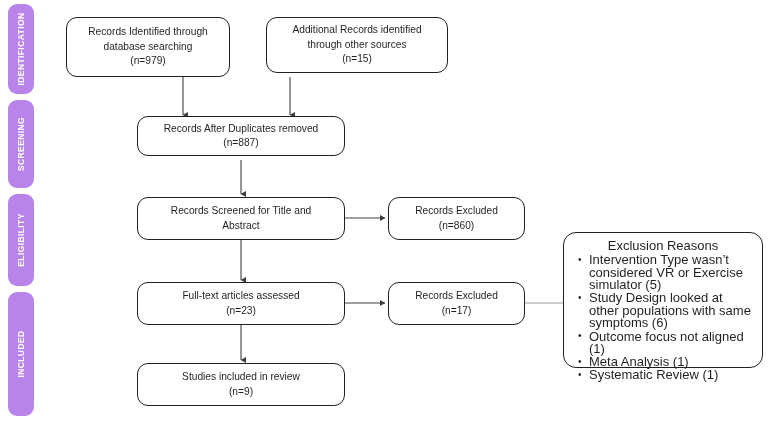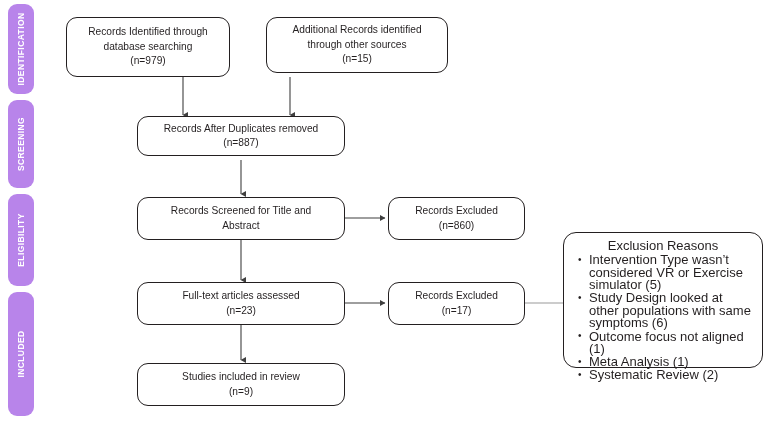--- a/index.html
+++ b/index.html
@@ -192,17 +192,17 @@
 (n=9)</span>
   </div>
 
   <div class="panel" style="left:563px; top:232px; width:200px; height:136px;">
     <div class="panel-title">Exclusion Reasons</div>
     <ul>
       <li>Intervention Type wasn’t considered VR or Exercise simulator (5)</li>
       <li>Study Design looked at other populations with same symptoms (6)</li>
       <li>Outcome focus not aligned (1)</li>
       <li>Meta Analysis (1)</li>
-      <li>Systematic Review (2)</li>
+      <li>Systematic Review (1)</li>
     </ul>
   </div>
 
 </div>
 
 </body></html>

